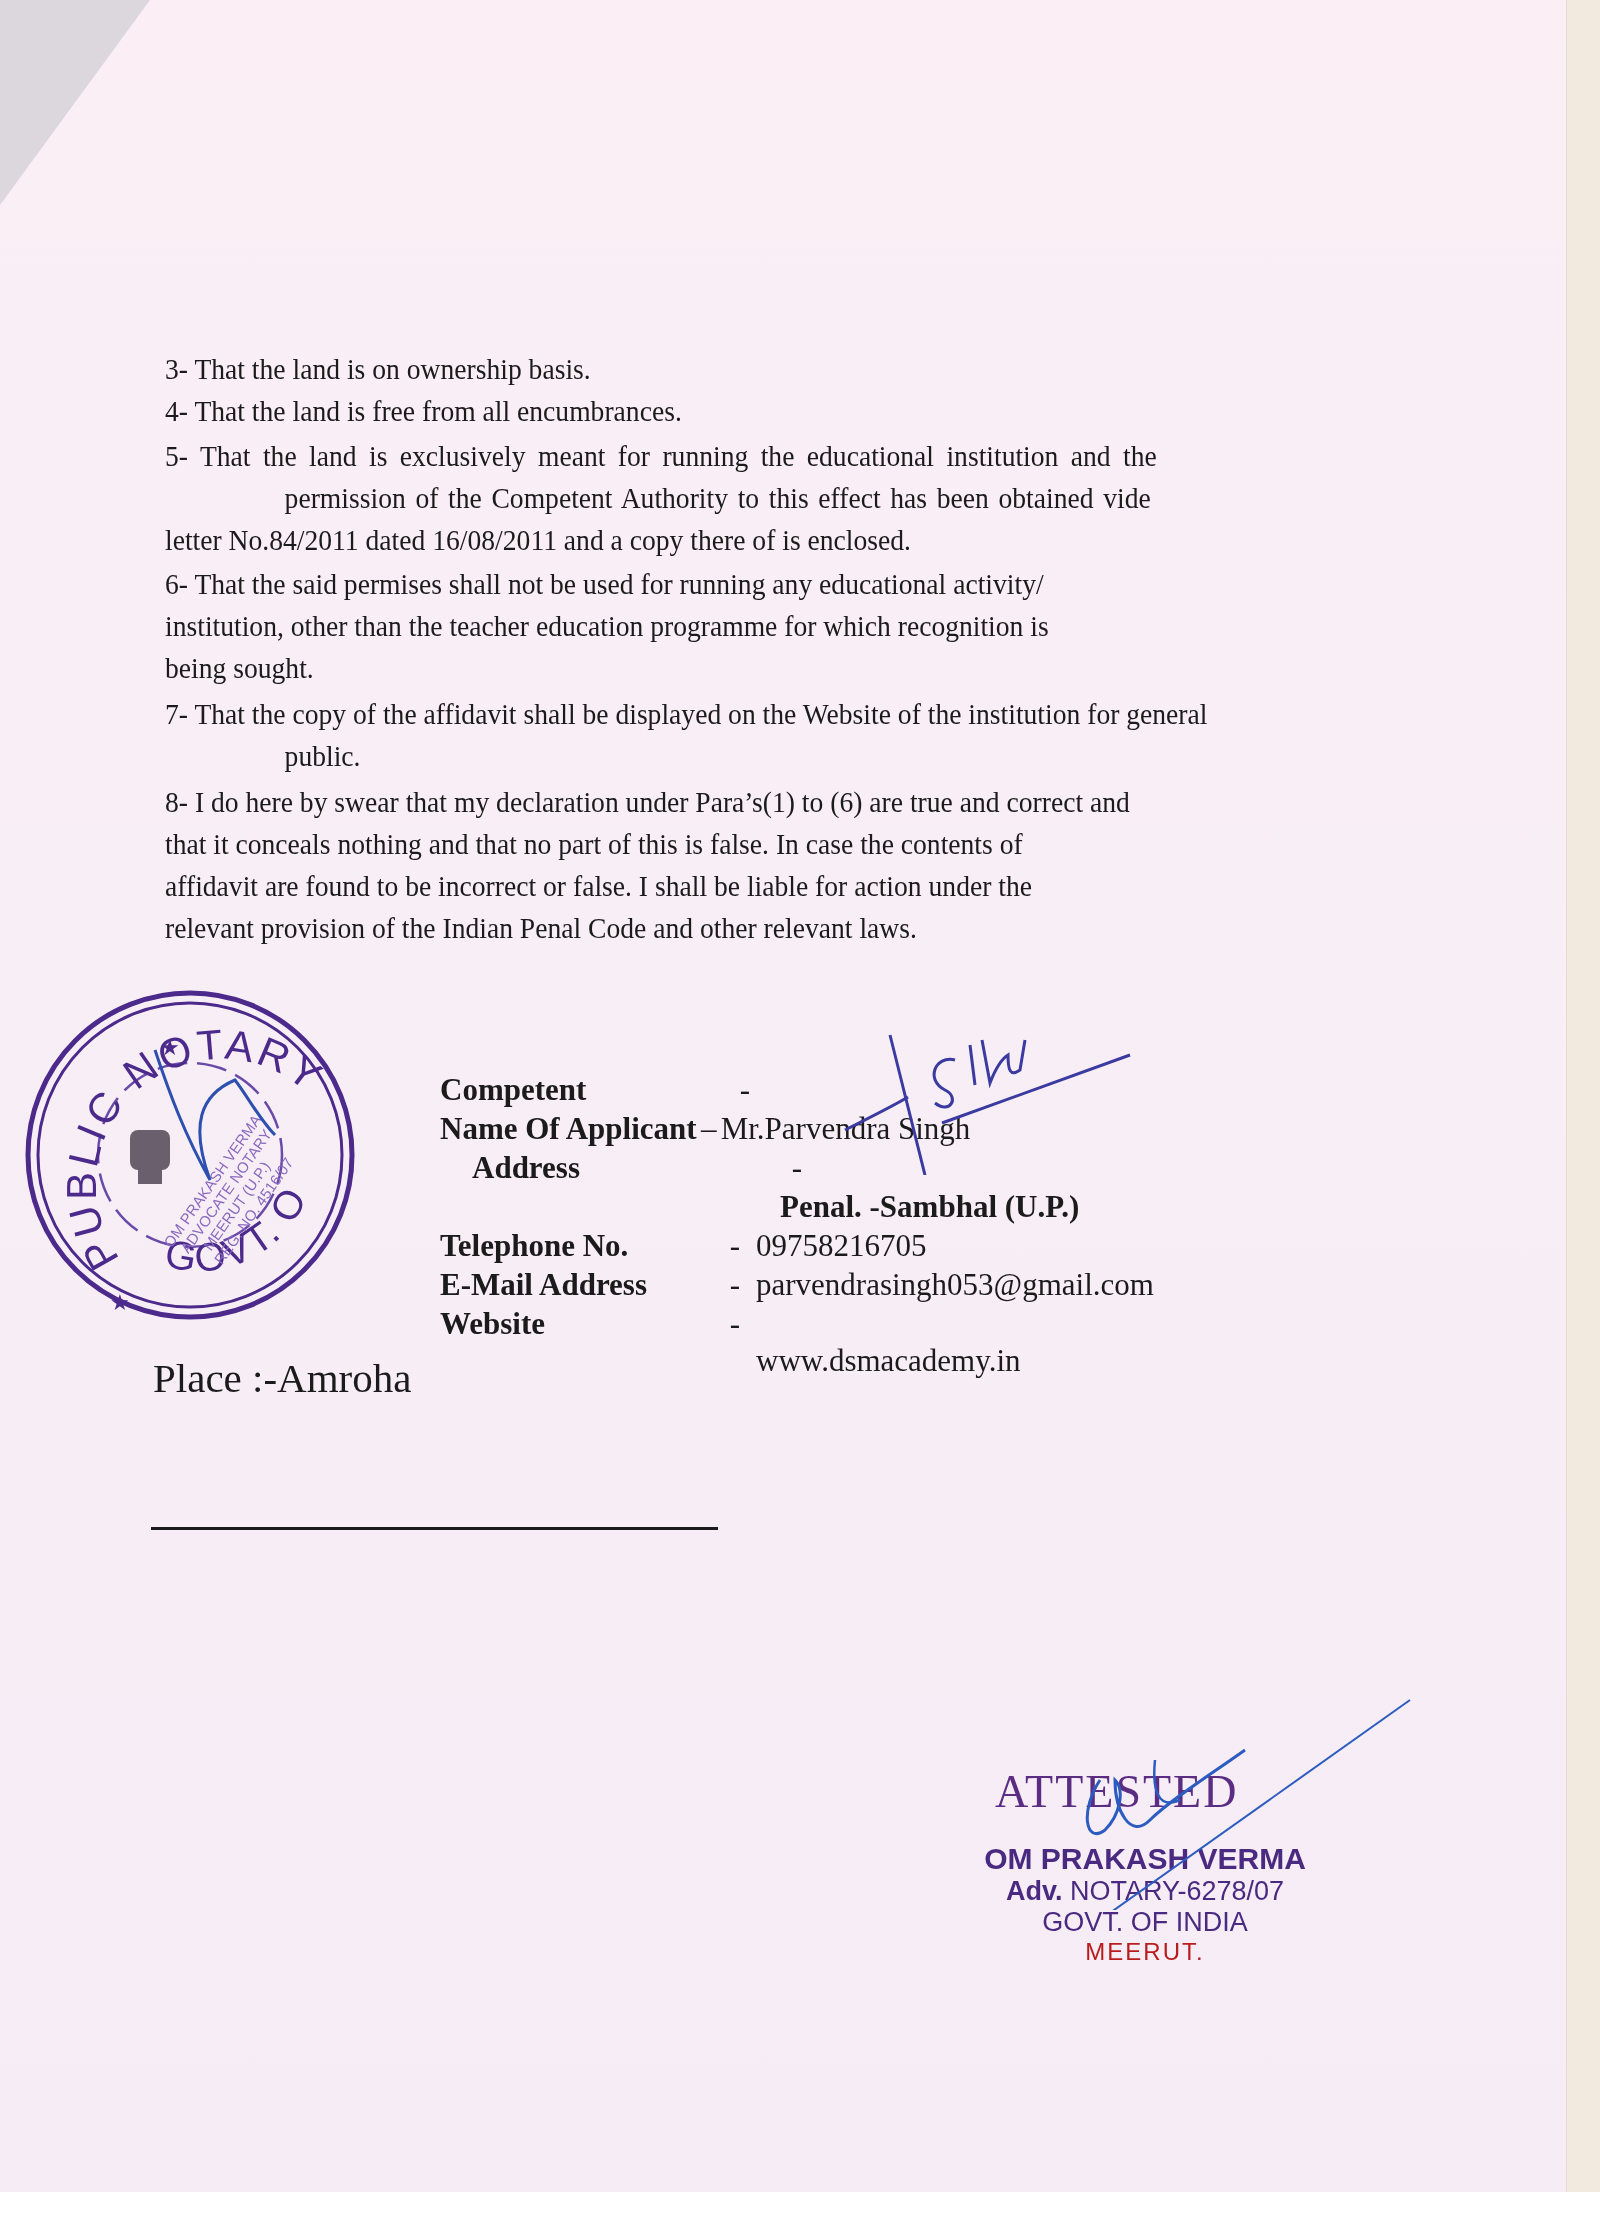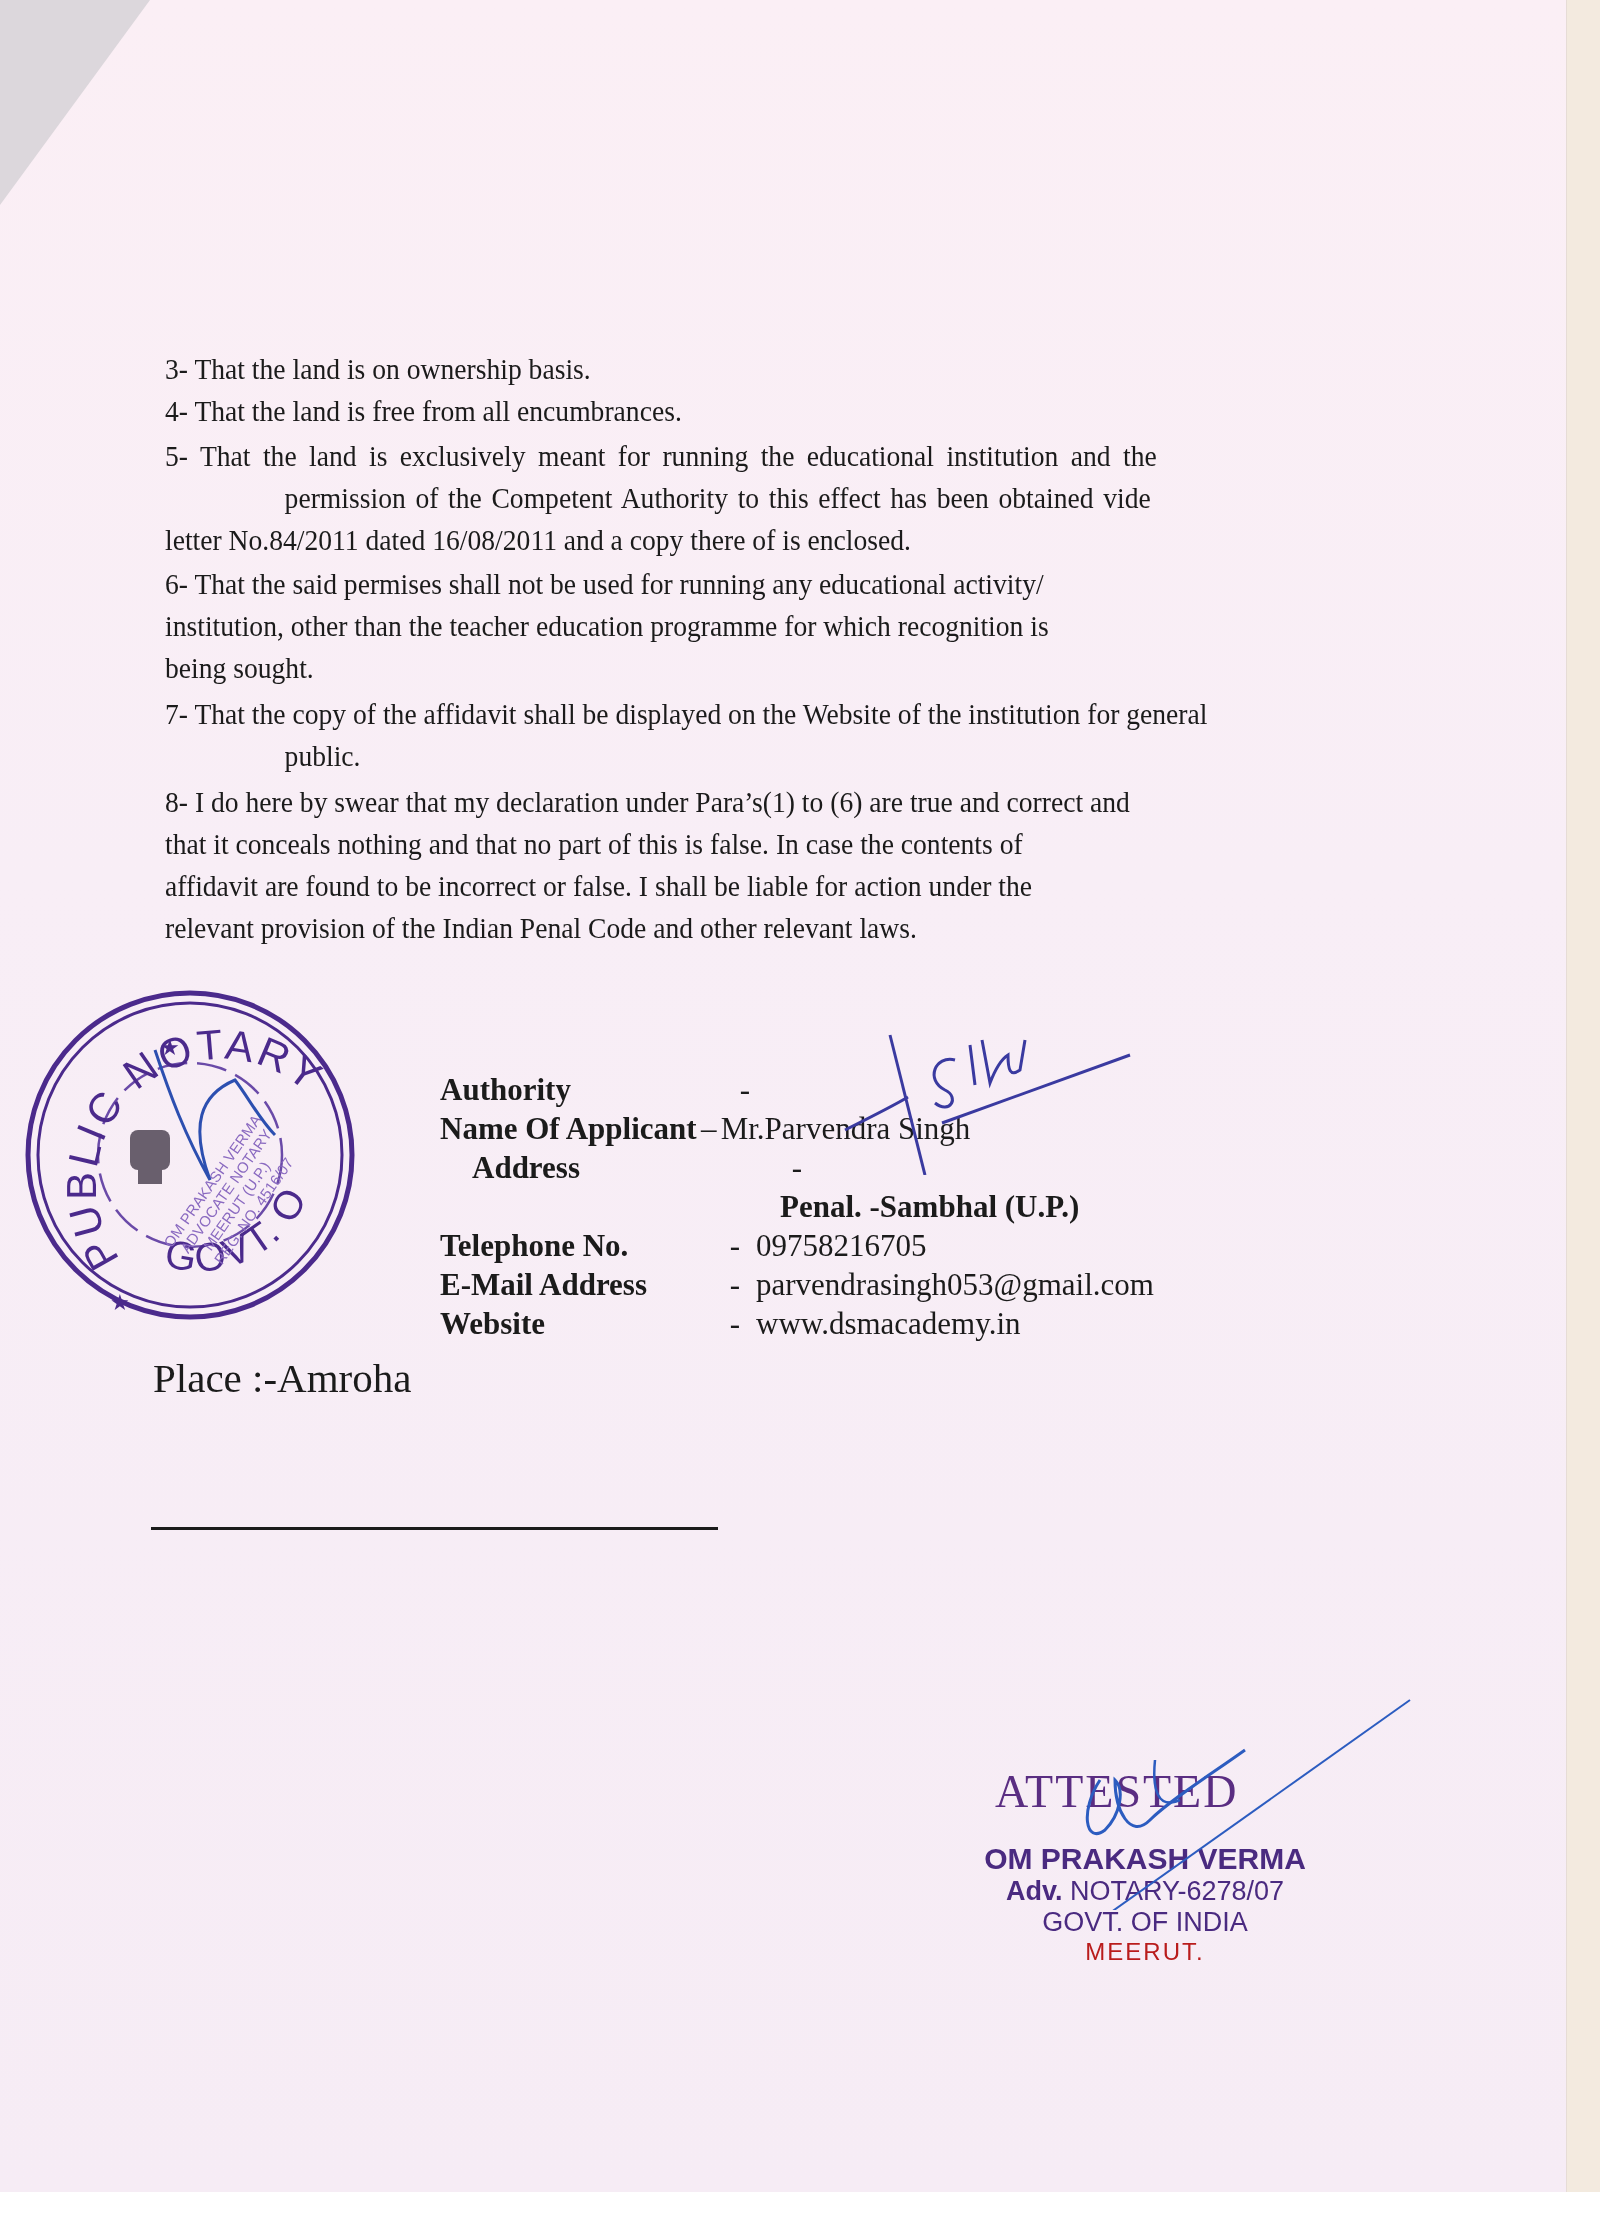--- a/index.html
+++ b/index.html
@@ -127,21 +127,21 @@
   </g>
   <g fill="#3a3040" opacity="0.75">
     <rect x="110" y="145" width="40" height="40" rx="8"></rect>
     <rect x="118" y="185" width="24" height="14"></rect>
   </g>
   <path d="M 135 65 C 150 110, 165 150, 190 195 C 170 140, 180 110, 215 95 C 230 115, 240 135, 255 150" fill="none" stroke="#2c4fb0" stroke-width="3"></path>
 </svg>
 
 <div class="details">
   <div class="row">
-    <span class="lbl">Authority</span>
+    <span class="lbl">Competent</span>
     <span class="dash">-</span>
   </div>
   <div class="row">
     <span class="lbl" style="width:auto;">Name Of Applicant</span>
     <span class="dash" style="width:24px;">–</span>
     <span class="val">Mr.Parvendra Singh</span>
   </div>
   <div class="row">
     <span class="lbl" style="width:310px;margin-left:32px;">Address</span>
     <span class="dash">-</span>
@@ -156,21 +156,21 @@
     <span class="val" style="padding-left:6px;">09758216705</span>
   </div>
   <div class="row">
     <span class="lbl" style="width:280px;">E-Mail Address</span>
     <span class="dash">-</span>
     <span class="val" style="padding-left:6px;">parvendrasingh053@gmail.com</span>
   </div>
   <div class="row">
     <span class="lbl" style="width:280px;">Website</span>
     <span class="dash">-</span>
-    <span class="val" style="padding-left:6px;">www.dsmacademy.in</span>
+    <span class="val" style="padding-left:6px;margin-top:37px;">www.dsmacademy.in</span>
   </div>
 </div>
 
 <svg class="sig1" viewBox="0 0 320 160">
   <path d="M 60 20 L 95 160" stroke="#3a3aa0" stroke-width="3" fill="none"></path>
   <path d="M 15 115 C 45 100, 65 90, 78 82" stroke="#3a3aa0" stroke-width="3" fill="none"></path>
   <path d="M 125 45 C 105 40, 95 65, 115 75 C 130 82, 120 100, 105 88" stroke="#3a3aa0" stroke-width="3" fill="none"></path>
   <path d="M 140 30 L 145 70 M 152 25 L 160 68 C 165 55, 170 45, 178 40 C 178 55, 180 62, 190 55 L 195 25" stroke="#3a3aa0" stroke-width="3" fill="none"></path>
   <path d="M 112 108 L 300 40" stroke="#3a3aa0" stroke-width="3" fill="none"></path>
 </svg>

